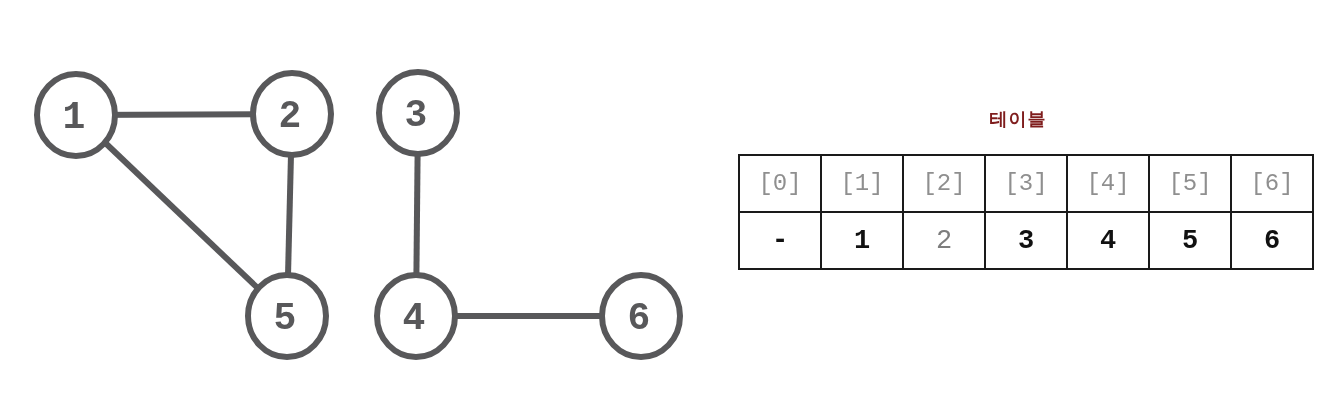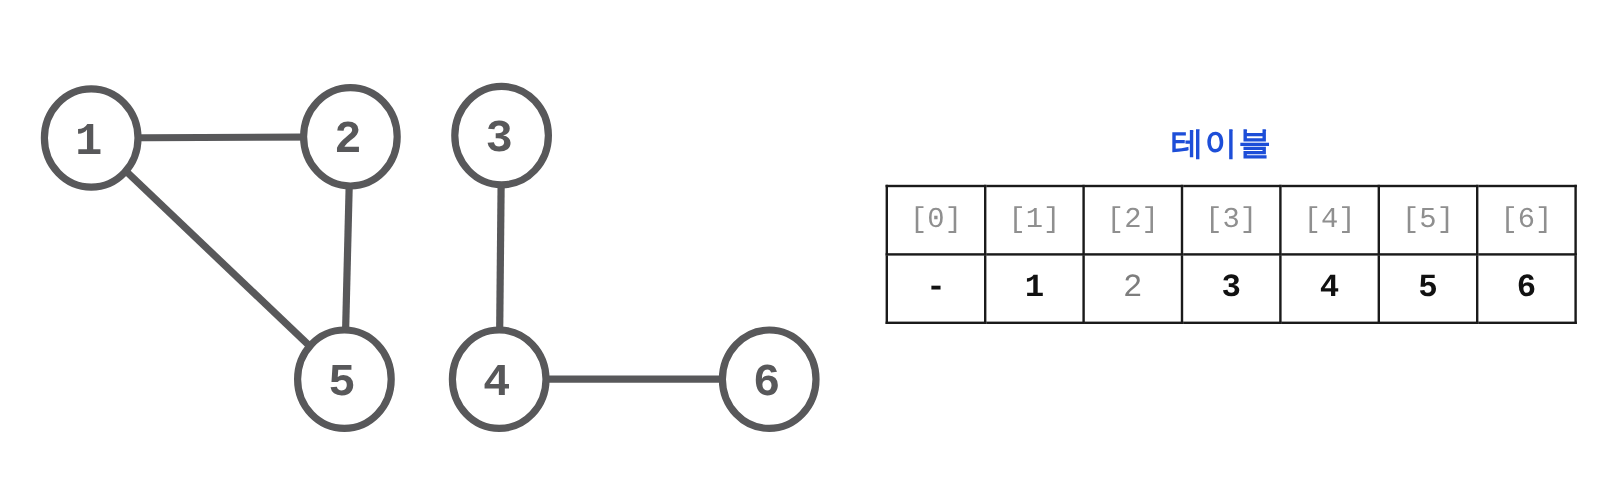--- a/index.html
+++ b/index.html
@@ -41,23 +41,23 @@
   .table-panel {
     position: absolute;
     left: 738px;
     top: 96px;
     width: 560px;
   }
   .table-title {
     height: 58px;
     line-height: 46px;
     text-align: center;
-    font-size: 27px;
+    font-size: 18px;
     font-weight: bold;
-    color: #1d4ed8;
+    color: #7f1d1d;
     font-family: "Liberation Sans", sans-serif;
     letter-spacing: 1px;
   }
   table.lookup {
     border-collapse: collapse;
     table-layout: fixed;
     width: 560px;
   }
   table.lookup td {
     border: 2px solid #1a1a1a;

